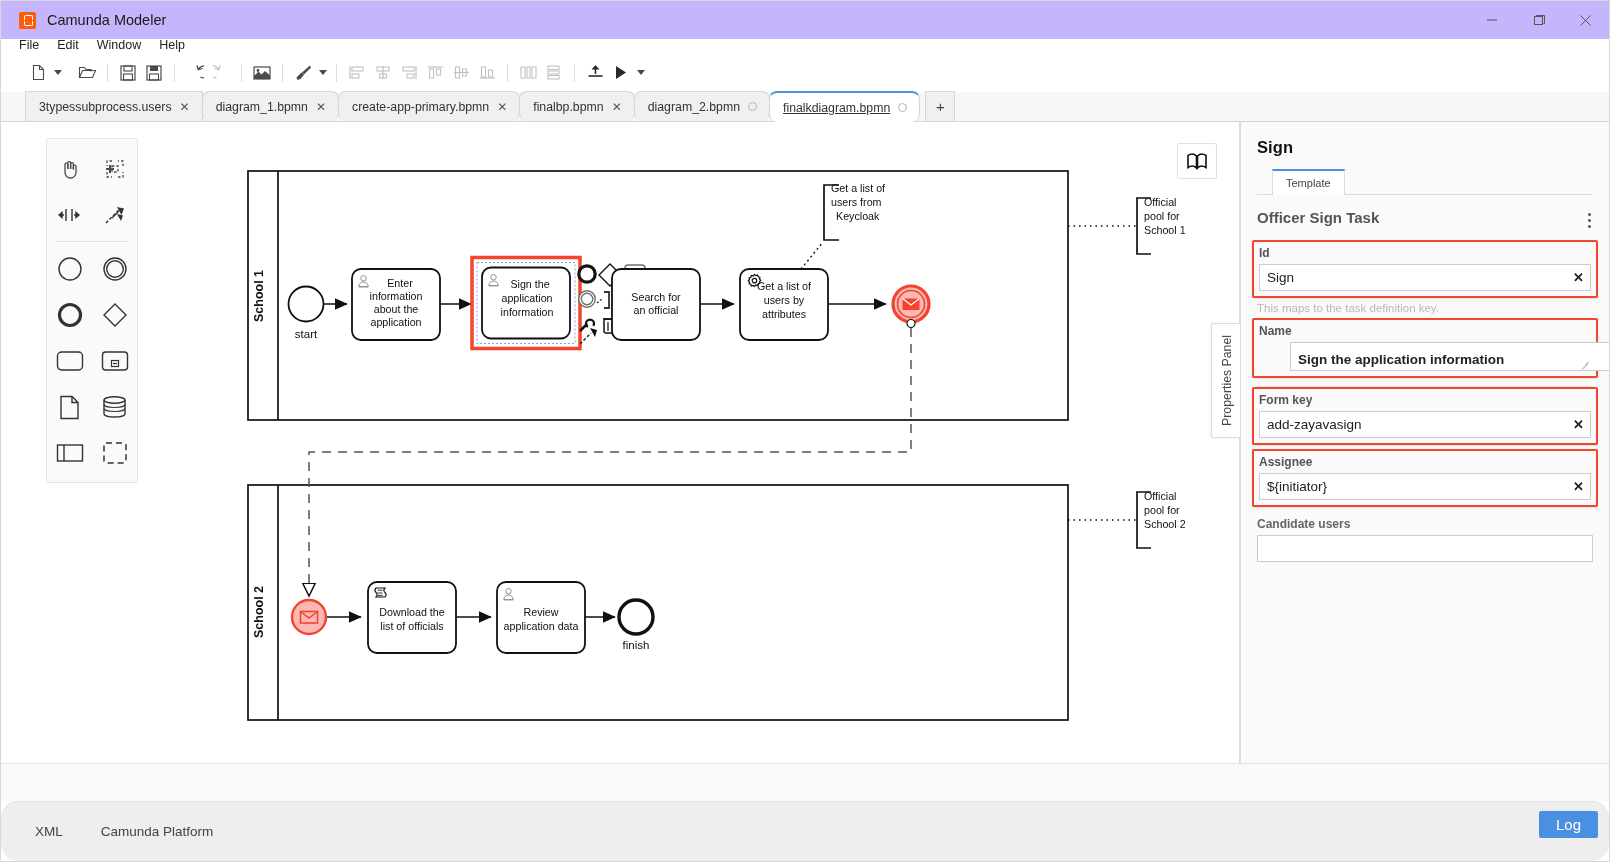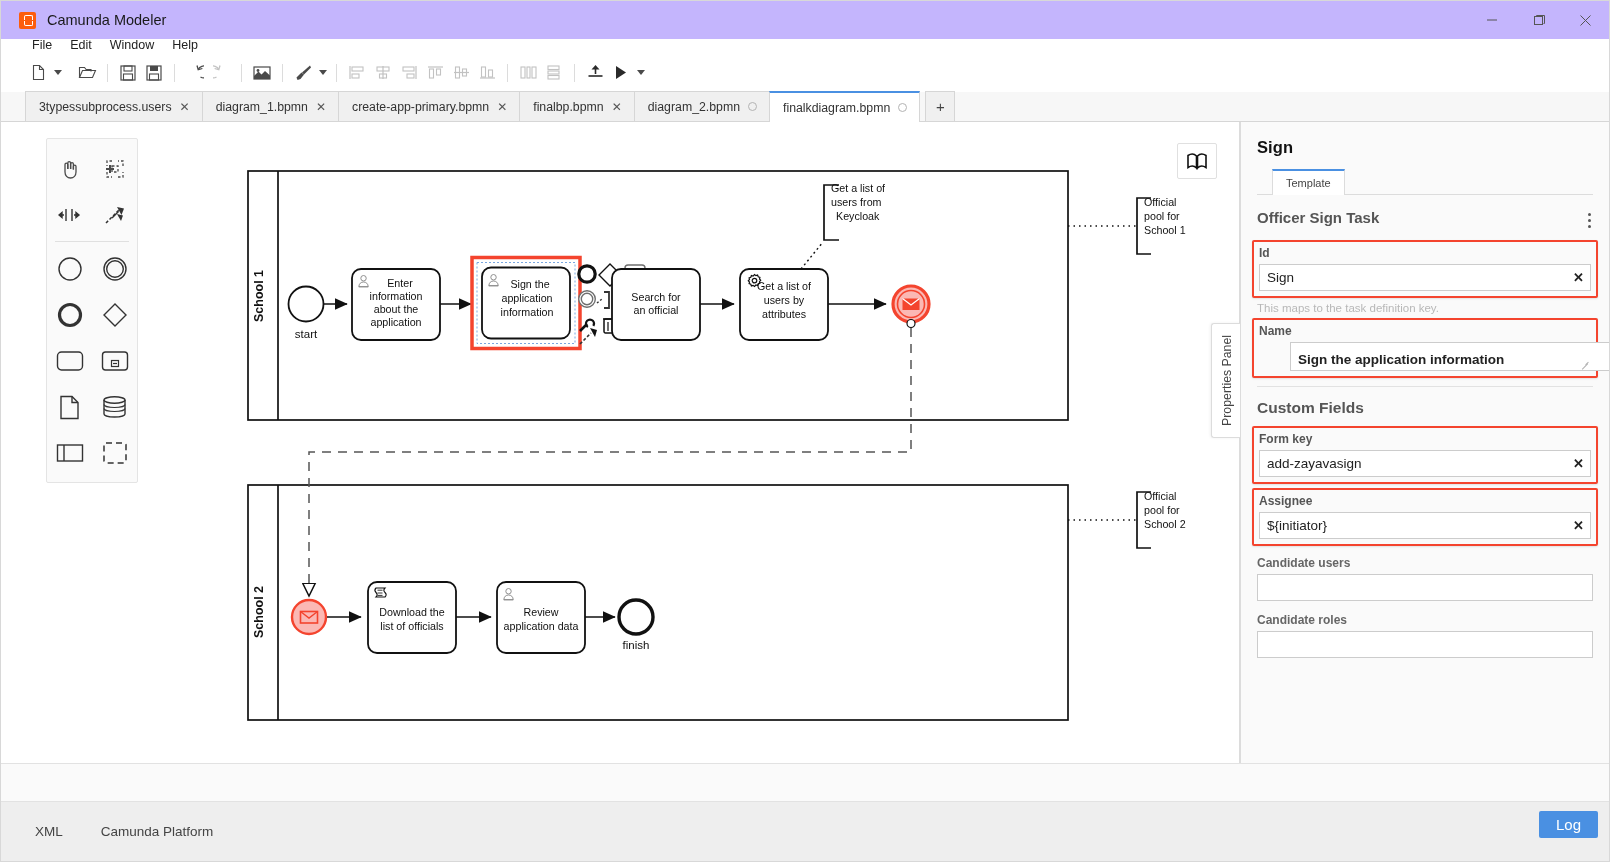--- a/index.html
+++ b/index.html
@@ -24,21 +24,21 @@
   .app-icon::after { content:""; position:absolute; left:5px; top:9px; width:7px; height:4px;
               border:1.6px solid #fff; border-top:none; border-radius:0 0 2px 2px; }
   .app-title { margin-left:11px; font-size:14.5px; color:#1a1a1a; }
   .wincontrols { position:absolute; right:0; top:0; height:38px; display:flex; }
   .wc { width:47px; height:38px; display:flex; align-items:center; justify-content:center;
         color:#555; }
   .wc svg { display:block; }
 
   
   .menubar { position:absolute; left:0; top:33px; height:22px; display:flex;
-             align-items:center; padding-left:22px; gap:0px; }
+             align-items:center; padding-left:9px; gap:0px; }
   .menu-item { font-size:12.5px; color:#222; padding:2px 9px; cursor:default; }
 
   
   .toolbar { position:absolute; left:0; top:55px; width:1608px; height:33px;
              display:flex; align-items:center; padding-left:24px; gap:0; }
   .tb { width:26px; height:26px; display:flex; align-items:center; justify-content:center;
         color:#4a4a4a; }
   .tb.dim { color:#c2c2c2; }
   .tb-caret { width:13px; height:26px; display:flex; align-items:center; justify-content:center;
         color:#4a4a4a; font-size:8px; }
@@ -46,23 +46,23 @@
   .tb svg, .tb-caret svg { display:block; }
 
   
   .tabbar { position:absolute; left:0; top:91px; width:1608px; height:30px;
             background:#f7f7f7; border-bottom:1px solid #d6d6d6; display:flex;
             align-items:flex-end; padding-left:24px; }
   .tab { height:30px; display:flex; align-items:center; gap:8px;
          padding:0 12px 0 13px; font-size:12.3px; color:#333;
          background:#f0f0f0; border:1px solid #d6d6d6; border-bottom:none;
          position:relative; white-space:nowrap; }
-  .tab + .tab { margin-left:-1px; }
+  .tab + .tab { margin-left:-1px;border-radius:8px; }
   .tab.active { background:#fff; border-top:2px solid #4a90e2; padding-top:0;
-                z-index:2; height:31px; margin-bottom:-1px; }
+                z-index:2; height:31px; margin-bottom:-1px;text-decoration:underline; }
   .tab .close { font-size:12px; color:#555; line-height:1; }
   .tab .dot { width:9px; height:9px; border:1px solid #b3b3b3; border-radius:50%; }
   .tab-add { width:30px; height:30px; display:flex; align-items:center; justify-content:center;
              font-size:15px; color:#444; background:#f0f0f0;
              border:1px solid #d6d6d6; border-bottom:none; margin-left:5px; }
 
   
   .canvas { position:absolute; left:0; top:121px; width:1239px; height:641px;
             background:#fff; overflow:hidden; }
   .canvas-right-border { position:absolute; left:1238px; top:121px; width:1px;
@@ -135,21 +135,21 @@
           border-radius:3px 0 0 3px; display:flex; align-items:center;
           justify-content:center; box-shadow:-1px 0 3px rgba(0,0,0,.06); }
   .vtab span { writing-mode:vertical-rl; transform:rotate(180deg);
                font-size:12.3px; color:#444; white-space:nowrap; }
 
   
   .statusbar { position:absolute; left:0; top:762px; width:1608px; height:38px;
                background:#fafafa; border-top:1px solid #e2e2e2; }
   .statusbar2 { position:absolute; left:0; top:800px; width:1608px; height:60px;
                background:#eeeeee; border-top:1px solid #e2e2e2;
-               display:flex; align-items:center; }
+               display:flex; align-items:center;border-radius:17px; }
   .sb-item { font-size:13.5px; color:#444; padding:0 10px; margin-left:18px; }
   .sb-item.first { margin-left:24px; }
   .log-btn { position:absolute; right:11px; top:9px; background:#4a90e2; color:#fff;
              font-size:15px; padding:5px 17px; border-radius:2px; }
 </style>
 </head>
 <body>
 
 <div class="app">
 
@@ -677,21 +677,20 @@
       <div class="field hl" style="margin-top:-4px">
         <span class="flabel">Name</span>
         <div class="fin-wrap">
           <input class="fin ta" style="padding-right: 16px; margin-left: 31px;" value="Sign the application information">
           <span class="ta-grip"></span>
         </div>
       </div>
 
       <div class="sep-line"></div>
 
-      <div class="section-title">Custom Fields</div>
 
       <div class="field hl">
         <span class="flabel">Form key</span>
         <div class="fin-wrap">
           <input class="fin" value="add-zayavasign" style="">
           <span class="fin-clear">✕</span>
         </div>
       </div>
 
       <div class="field hl" style="margin-top:4px">
@@ -702,26 +701,20 @@
         </div>
       </div>
 
       <div class="field" style="margin-top:10px">
         <span class="flabel light">Candidate users</span>
         <div class="fin-wrap">
           <input class="fin" value="" style="">
         </div>
       </div>
 
-      <div class="field" style="margin-top:12px">
-        <span class="flabel light">Candidate roles</span>
-        <div class="fin-wrap">
-          <input class="fin" value="" style="">
-        </div>
-      </div>
 
     </div>
   </div>
 
   <div class="statusbar"></div>
   <div class="statusbar2">
     <div class="sb-item first">XML</div>
     <div class="sb-item">Camunda Platform</div>
     <div class="log-btn">Log</div>
   </div>

